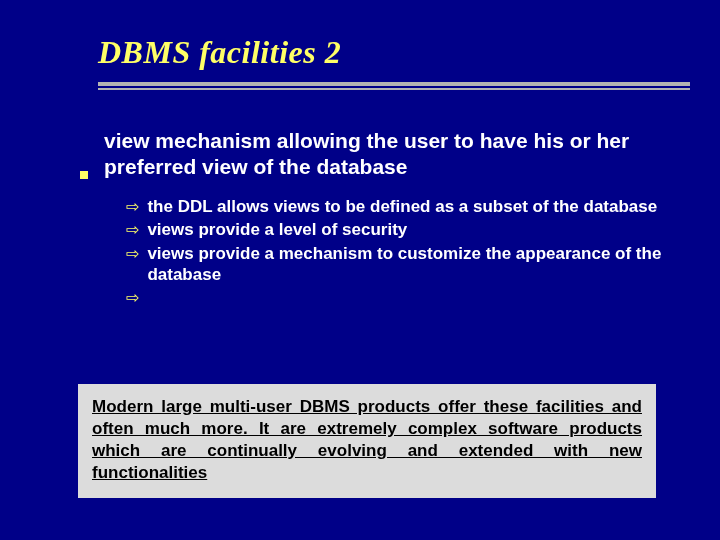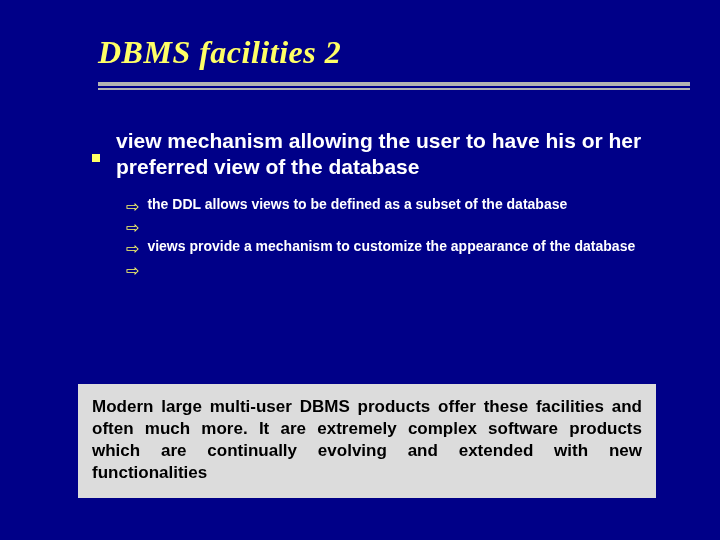--- a/index.html
+++ b/index.html
@@ -25,24 +25,24 @@
     position: absolute;
     top: 82px; left: 98px;
     width: 592px;
   }
   .uline-wrap .bar1 { height: 4px; background: #b3b3b3; margin-bottom: 2px; }
   .uline-wrap .bar2 { height: 2px; background: #b3b3b3; }
 
   .main-bullet {
     position: absolute;
     top: 128px;
-    left: 92px;
+    left: 80px;
     width: 600px;
     display: flex;
-    align-items: center;
+    align-items: flex-end;
     gap: 16px;
   }
   .main-bullet .sq {
     width: 8px; height: 8px;
     background: #ffff66;
     margin-top: 8px;
     flex-shrink: 0;
   }
   .main-bullet .txt {
     color: #ffffff;
@@ -66,39 +66,40 @@
   .sub-item .arrow {
     color: #ffff66;
     font-size: 16px;
     line-height: 1.2;
     position: relative;
     top: 1px;
   }
   .sub-item .txt {
     color: #ffffff;
     font-weight: bold;
-    font-size: 14px;
+    font-size: 17px;
     line-height: 1.25;
   }
 
   .bottom-box {
     position: absolute;
     top: 384px;
     left: 78px;
     width: 578px;
     background: #dcdcdc;
     padding: 12px 14px 14px 14px;
   }
   .bottom-box .txt {
     color: #000000;
     font-weight: bold;
     font-size: 17px;
     line-height: 1.3;
     text-align: justify;
     text-justify: inter-word;
+    text-decoration: underline;
   }
 </style>
 </head>
 <body>
 
 <div class="title">DBMS facilities 2</div>
 
 <div class="uline-wrap">
   <div class="bar1"></div>
   <div class="bar2"></div>
@@ -109,20 +110,21 @@
   <div class="txt">view mechanism allowing the user to have his or her preferred view of the database</div>
 </div>
 
 <div class="sub-list">
   <div class="sub-item">
     <span class="arrow">⇨</span>
     <span class="txt">the DDL allows views to be defined as a subset of the database</span>
   </div>
   <div class="sub-item">
     <span class="arrow">⇨</span>
+    <span class="txt">views provide a level of security</span>
   </div>
   <div class="sub-item">
     <span class="arrow">⇨</span>
     <span class="txt">views provide a mechanism to customize the appearance of the database</span>
   </div>
   <div class="sub-item">
     <span class="arrow">⇨</span>
   </div>
 </div>
 

